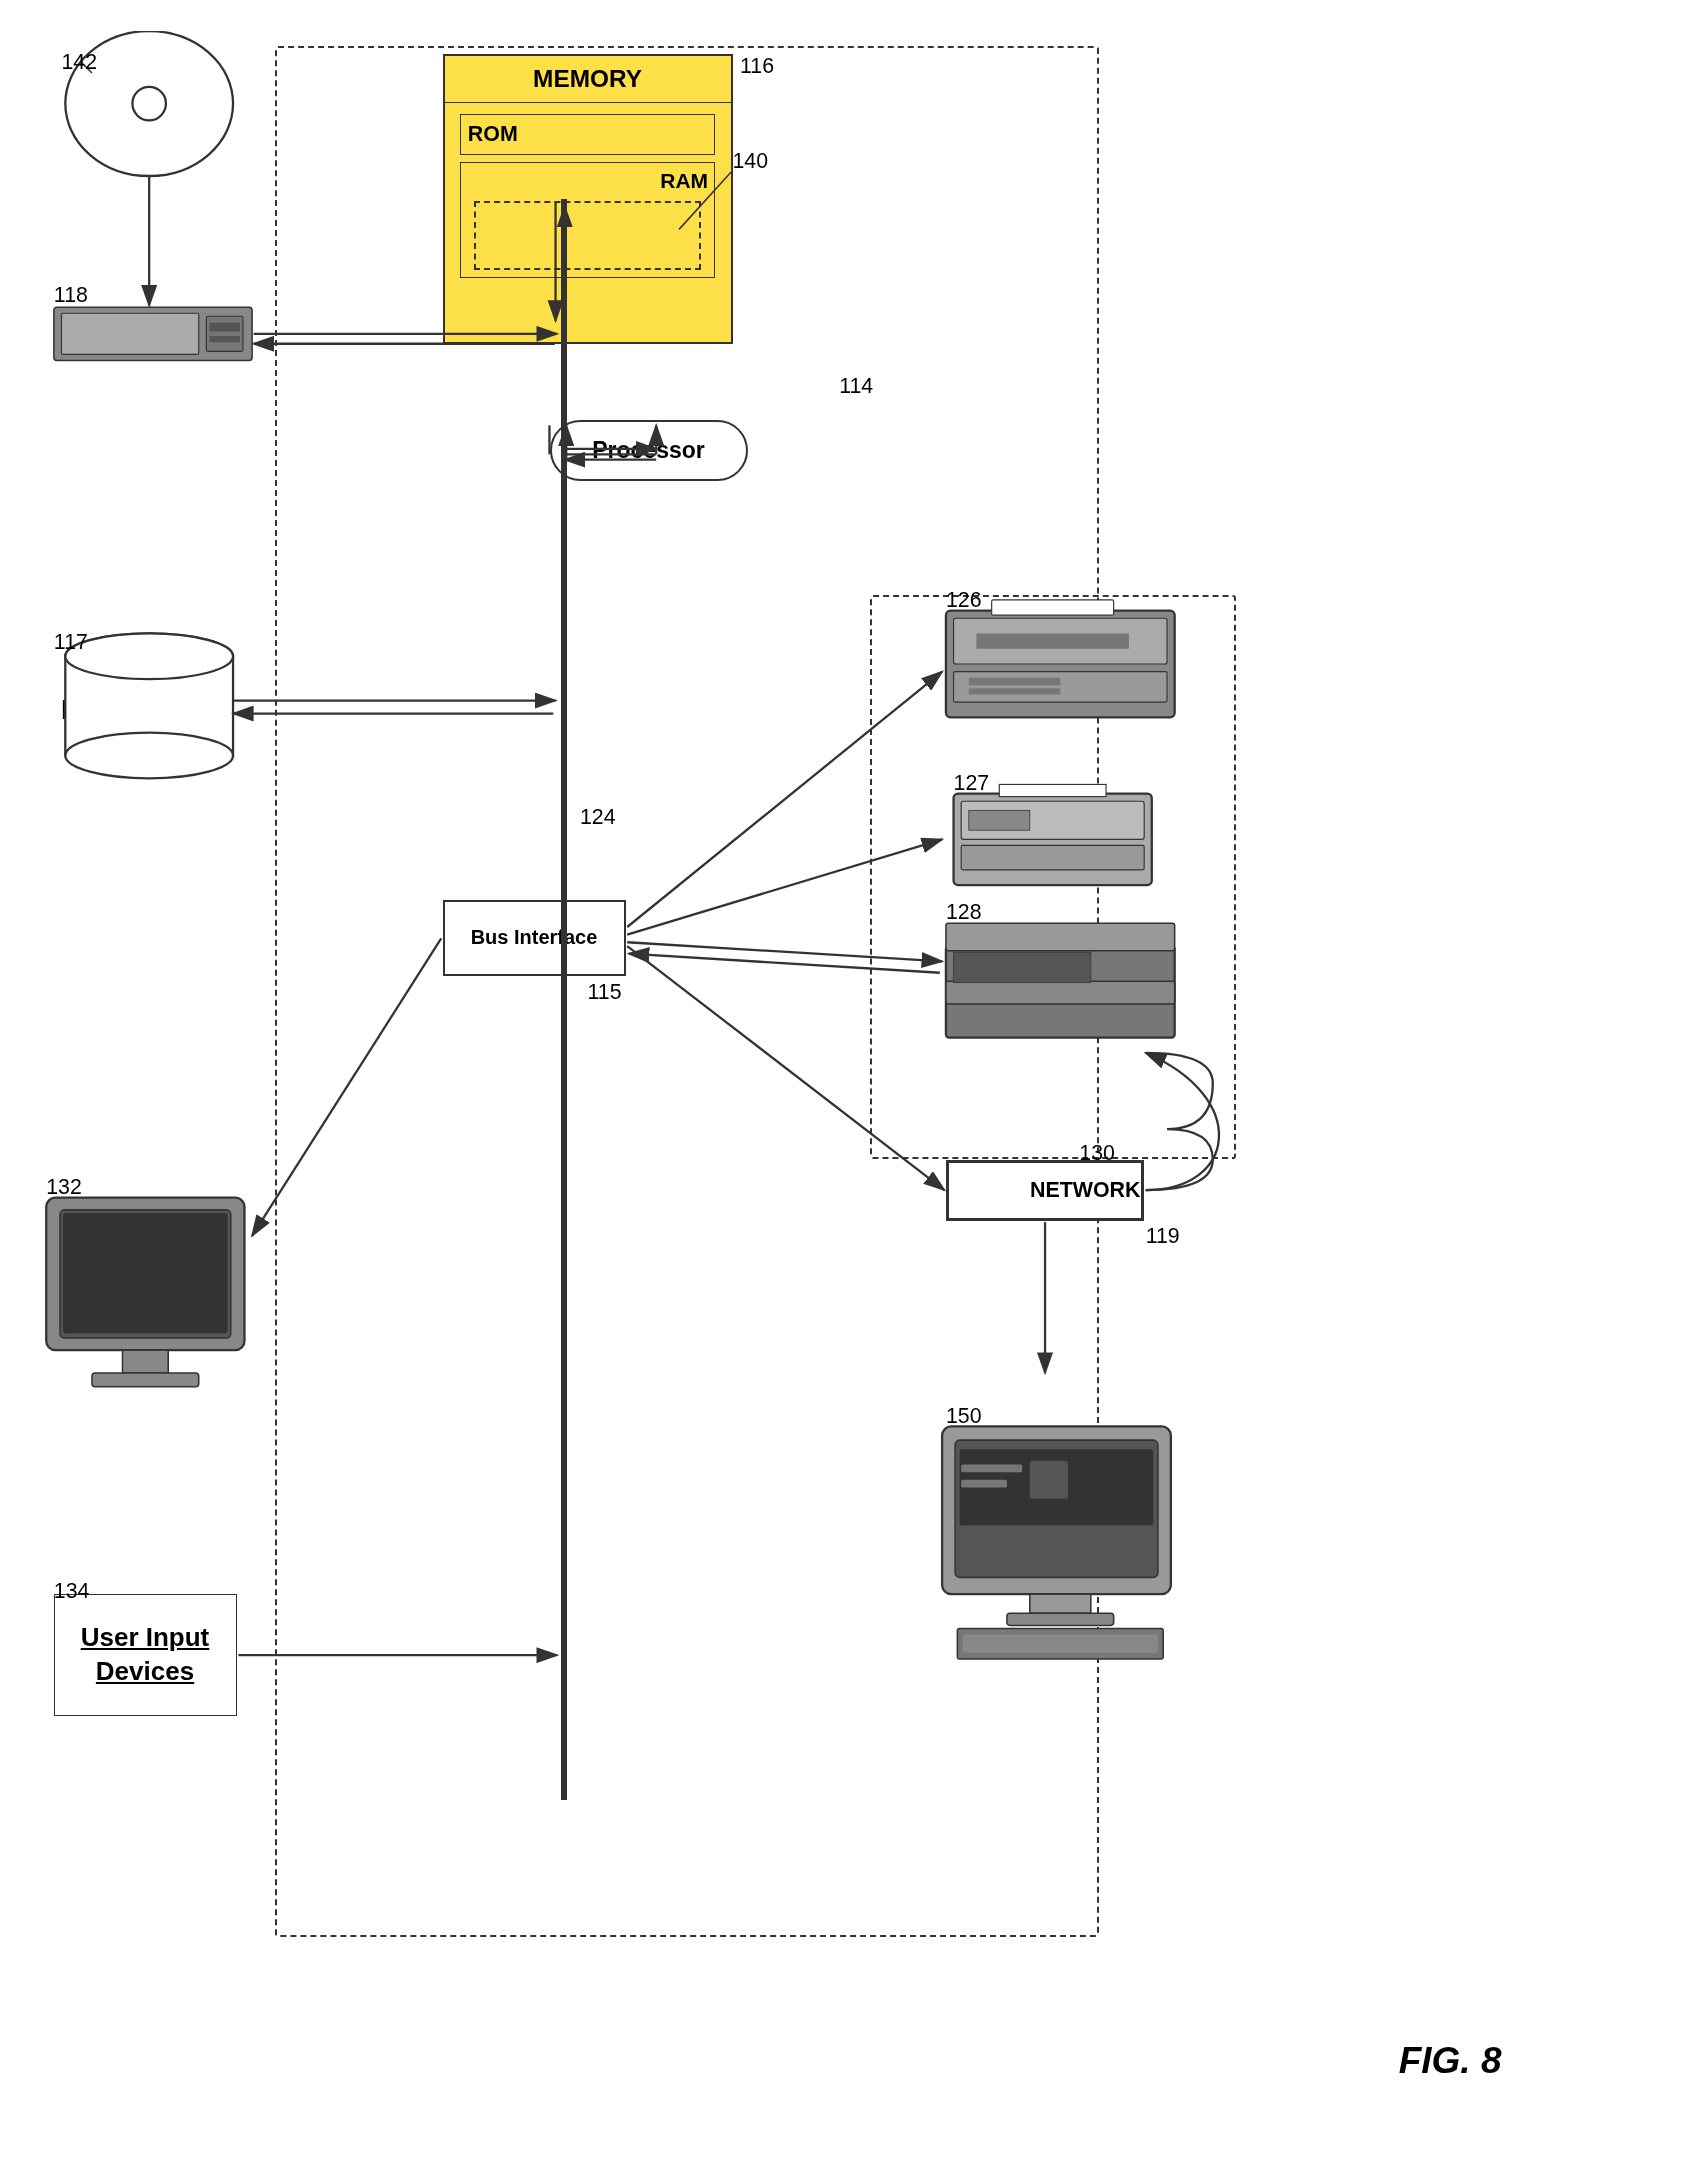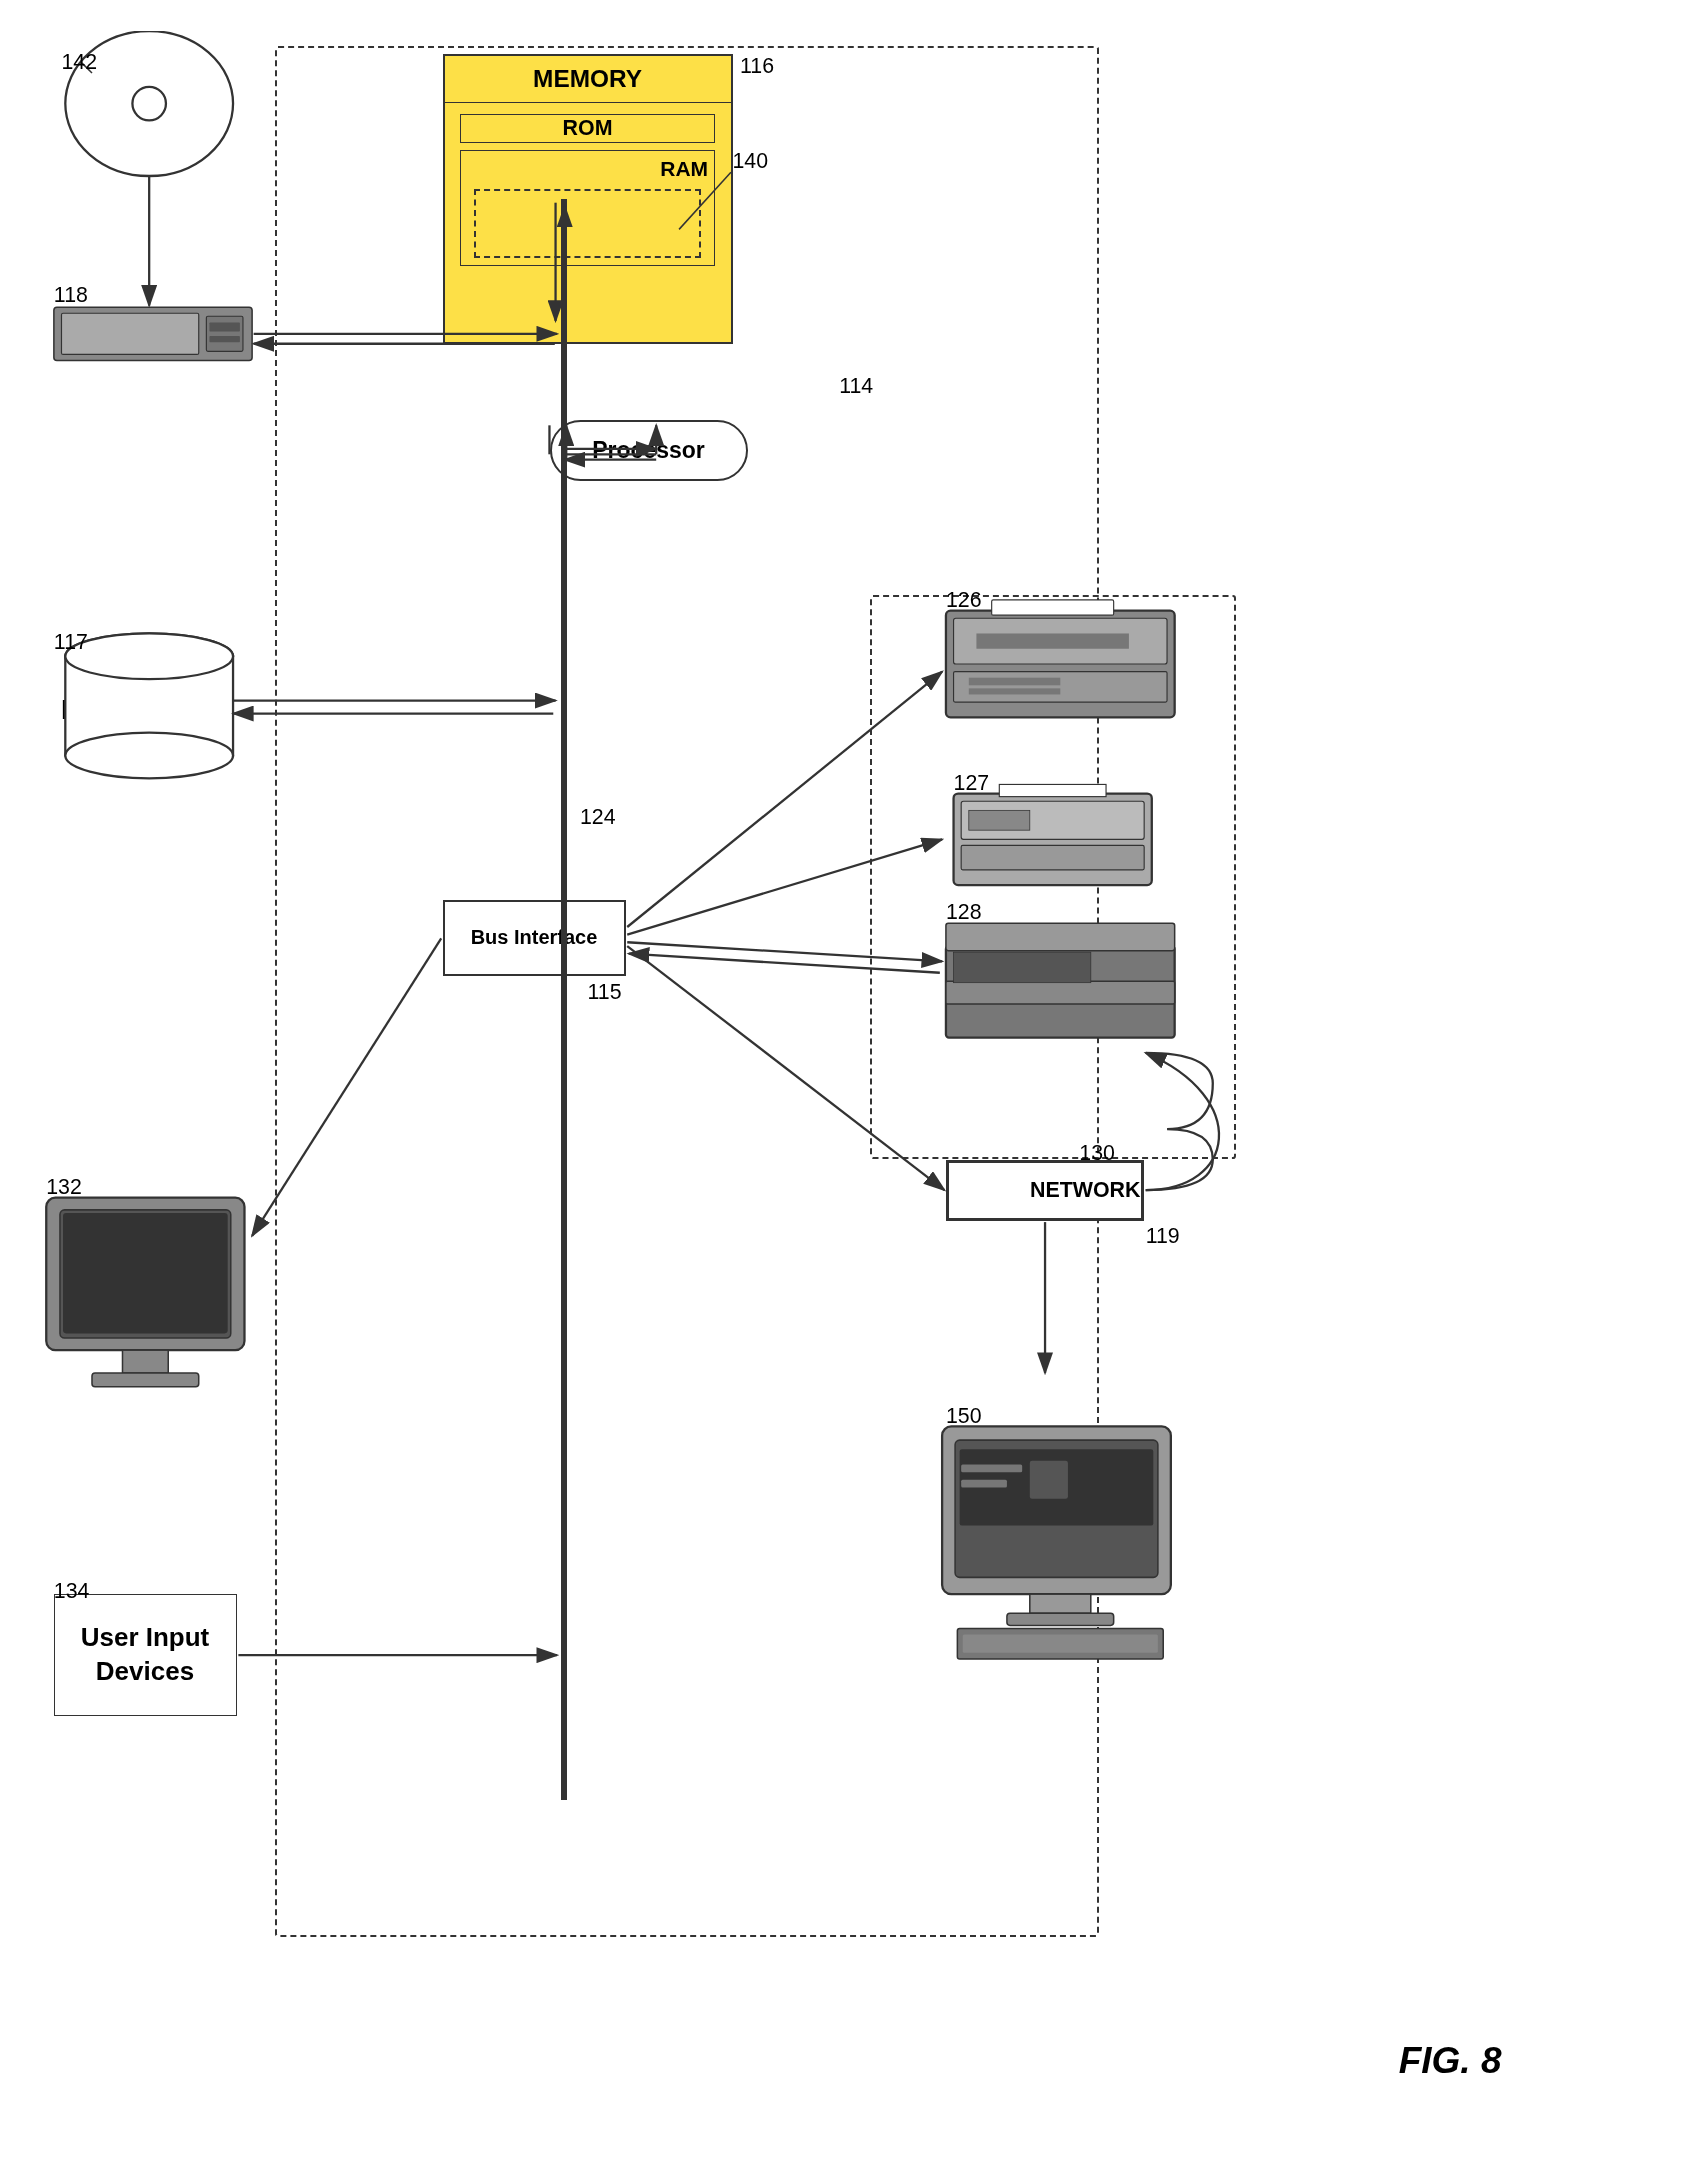--- a/index.html
+++ b/index.html
@@ -55,22 +55,21 @@
     .memory-label {
       text-align: center;
       font-size: 24.4px;
       font-weight: bold;
       padding: 9.2px;
       border-bottom: 1.5px solid #333;
     }
     .rom-box {
       margin: 10.7px 15.3px 7.6px 15.3px;
       border: 1.5px solid #333;
-      text-align: center;
-      padding: 1px;
+      padding: 7px;
       font-size: 21.4px;
       font-weight: bold;
     }
     .ram-box {
       margin: 7.6px 15.3px;
       border: 1.5px solid #333;
       text-align: right;
       padding: 6.1px 6.1px 0 6.1px;
       font-size: 21px;
       font-weight: bold;
@@ -145,20 +144,21 @@
       position: absolute;
       top: 1563px;
       left: 23px;
       width: 183px;
       height: 122px;
       border: 1.5px solid #333;
       display: flex;
       align-items: center;
       justify-content: flex-end;
       padding: 6.1px;
+      text-decoration: underline;
     }
     .uid-label {
       font-size: 26px;
       font-weight: bold;
       text-align: center;
       line-height: 1.3;
     }
 
     
     .fig-label {

